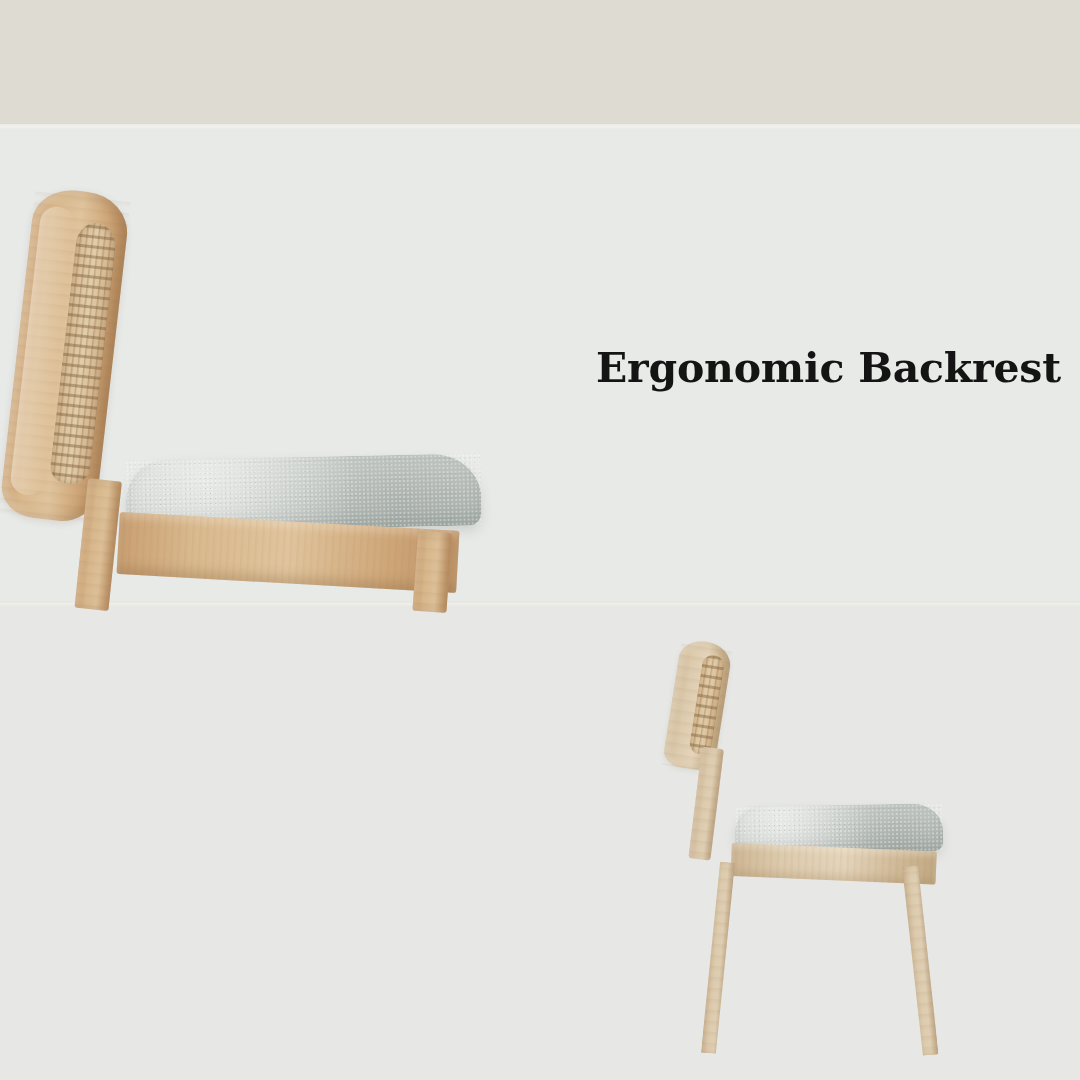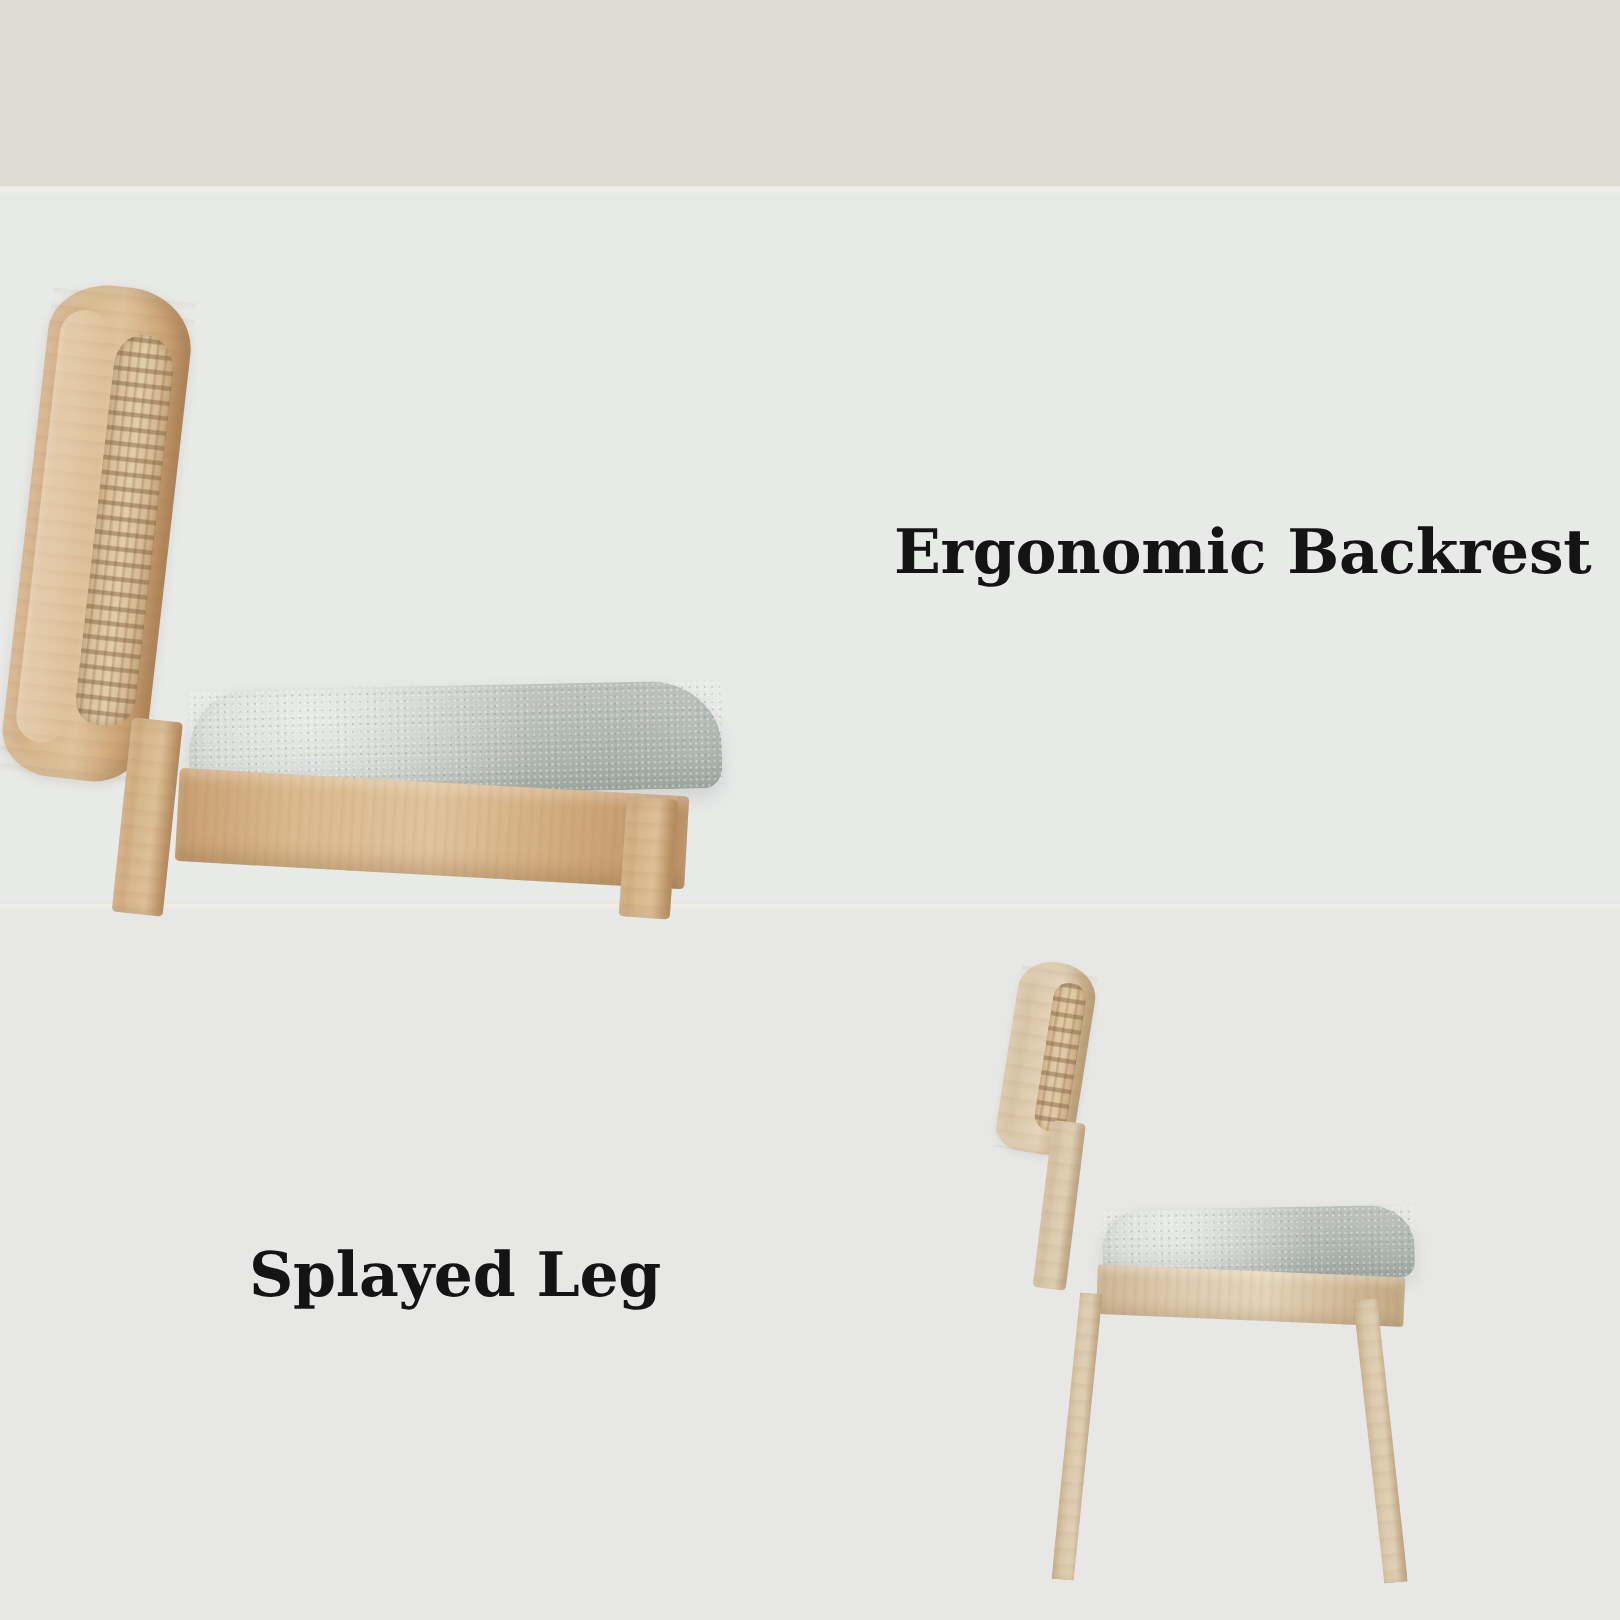--- a/index.html
+++ b/index.html
@@ -240,15 +240,14 @@
 
     <div class="part wood-pale-b" style="left:242px;top:236px;width:20px;height:190px;
                 transform:rotate(-5deg);transform-origin:top center;
                 clip-path:polygon(0% 0%, 80% 0%, 100% 100%, 22% 100%);
                 box-shadow:inset -3px 0 6px rgba(150,120,82,.28);">
       <div class="grain-v"></div>
     </div>
 
   </div>
 
-  <div class="label label-leg">Splayed Leg</div>
 
 </div>
 
 </body></html>

